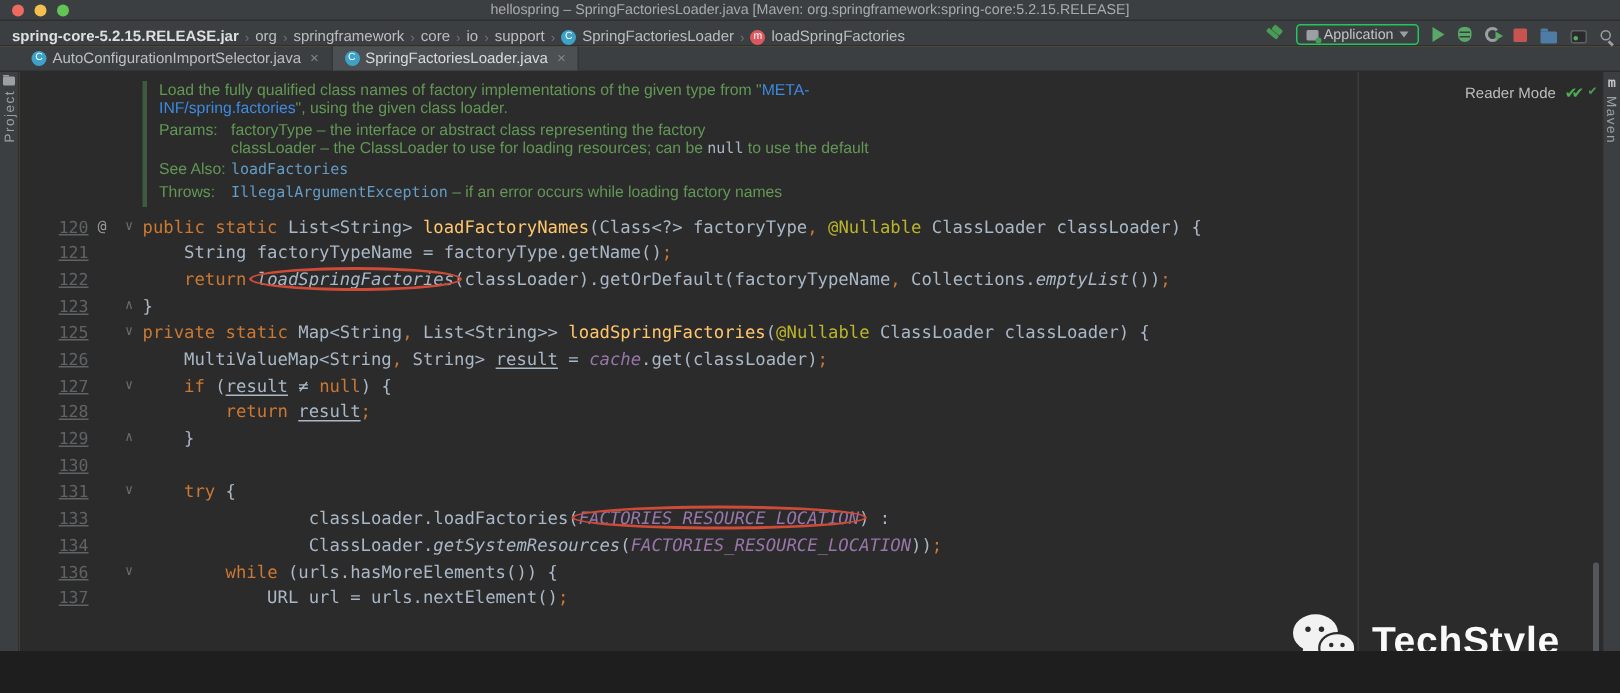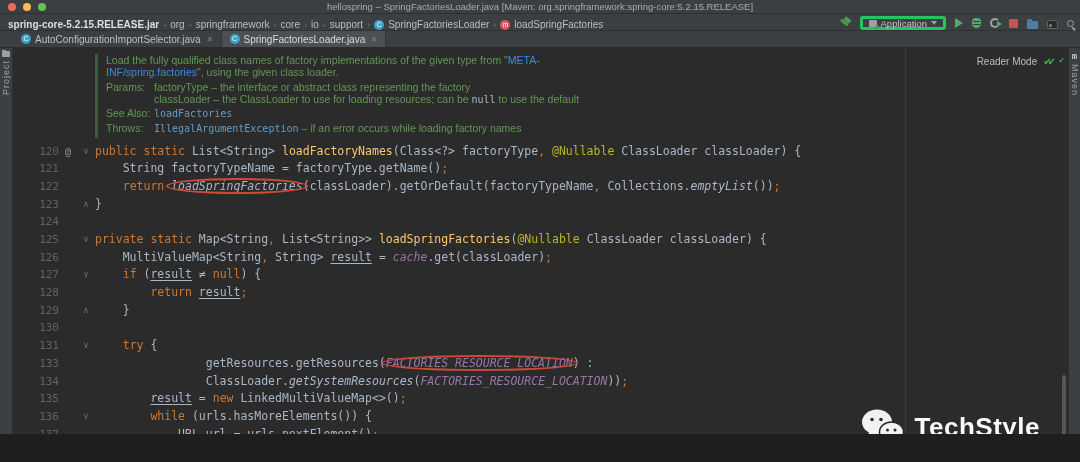--- a/index.html
+++ b/index.html
@@ -19,21 +19,21 @@
   .crumbs{ display:flex; align-items:center; gap:4px; margin-left:8px; font-size:10px; color:#BBBDBF; white-space:nowrap; }
   .crumb.bold{ font-weight:bold; color:#DDDFE1; }
   .crumb-sep{ color:#707375; font-size:9px; }
   .mini-circle{ width:10px; height:10px; border-radius:50%; display:inline-flex; align-items:center; justify-content:center;
                 font-size:7px; color:#fff; line-height:10px; }
   .mini-class{ background:#3DA1C8; } .mini-method{ background:#DB5860; }
   .toolbar{ display:flex; align-items:center; gap:9px; margin-right:6px; }
   .tb-icon{ width:12px; height:12px; position:relative; display:inline-block; }
   .hammer-head{ position:absolute; left:5px; top:1px; width:7px; height:4px; background:#499C54; border-radius:1px; transform:rotate(40deg); }
   .hammer-handle{ position:absolute; left:1px; top:4px; width:9px; height:2.5px; background:#499C54; border-radius:1px; transform:rotate(40deg); }
-  .runconfig{ height:14px; border:3px solid #22c55e; border-radius:3px; display:flex; align-items:center; gap:4px; padding:0 6px; }
+  .runconfig{ height:14px; border:1px solid #22c55e; border-radius:3px; display:flex; align-items:center; gap:4px; padding:0 6px; }
   .appicon{ width:8px; height:7px; background:#9DA0A2; border-radius:1px; position:relative; }
   .appicon::after{ content:""; position:absolute; right:-2px; bottom:-2px; width:4px; height:4px; background:#499C54; border-radius:50%; }
   .runconfig .label{ font-size:9.5px; color:#C2C4C6; }
   .caret{ width:0; height:0; border-left:3px solid transparent; border-right:3px solid transparent; border-top:4px solid #9DA0A2; }
   .play{ width:0; height:0; border-top:5px solid transparent; border-bottom:5px solid transparent; border-left:8px solid #59A869; }
   .bug{ width:9px; height:10px; background:#59A869; border-radius:4px 4px 5px 5px; position:relative; }
   .bug::before{ content:""; position:absolute; left:1px; right:1px; top:3px; height:1px; background:#3C3F41; }
   .bug::after{ content:""; position:absolute; left:1px; right:1px; top:6px; height:1px; background:#3C3F41; }
   .coverage{ width:10px; height:10px; border:2px solid #9DA0A2; border-radius:50%; border-right-color:transparent; position:relative; }
   .coverage::after{ content:""; position:absolute; right:-4px; top:1px; width:0; height:0;
@@ -80,21 +80,21 @@
   .jd-row{ display:flex; margin-top:3px; }
   .jd-label{ width:48px; flex:none; }
   .jd-body{ max-width:452px; }
   .jd-link{ color:#3D8AE0; }
   .jd-code{ font-family:"DejaVu Sans Mono", monospace; font-size:10px; color:#639CC6; }
   .jd-codeplain{ font-family:"DejaVu Sans Mono", monospace; font-size:10px; color:#A9B7C6; }
 
   
   .code{ margin-top:5px; font-family:"DejaVu Sans Mono", monospace; font-size:11.5px; }
   .code-line{ height:17.7px; line-height:17.7px; display:flex; white-space:pre; }
-  .g-num{ width:46px; flex:none; text-align:right; color:#606366; font-size:11px; padding-right:0; }
+  .g-num{ width:46px; flex:none; text-align:right; color:#606366; font-size:11px; padding-right:0;text-decoration:underline; }
   .g-ann{ width:18px; flex:none; text-align:center; color:#9B9B9B; font-size:10px; }
   .g-fold{ width:18px; flex:none; text-align:center; color:#6A6D6F; font-size:9px; }
   .l-text{ flex:1; }
   .tk-kw{ color:#CC7832; } .tk-pl{ color:#A9B7C6; } .tk-md{ color:#FFC66D; }
   .tk-an{ color:#BBB529; } .tk-fi{ color:#9876AA; font-style:italic; }
   .tk-pu{ color:#CC7832; } .tk-it{ color:#A9B7C6; font-style:italic; }
   .tk-uv{ color:#A9B7C6; text-decoration:underline; text-underline-offset:2px; }
   .tk-kwu{ color:#CC7832; text-decoration:underline; text-underline-offset:2px; }
   .ring{ position:relative; }
   .ring::after{ content:""; position:absolute; left:-5px; right:-5px; top:-1px; bottom:-1px;
@@ -210,31 +210,29 @@
             <span class="jd-code">IllegalArgumentException</span><span> – if an error occurs while loading factory names</span>
           </span>
         </div>
       </div>
 
       <div class="code" id="code-root">
           <div class="code-line"><span class="g-num">120</span><span class="g-ann">@</span><span class="g-fold">∨</span><span class="l-text"><span class="tk-kw">public static </span><span class="tk-pl">List&lt;String&gt; </span><span class="tk-md">loadFactoryNames</span><span class="tk-pl">(Class&lt;?&gt; factoryType</span><span class="tk-pu">, </span><span class="tk-an">@Nullable</span><span class="tk-pl"> ClassLoader classLoader) {</span></span></div>
           <div class="code-line"><span class="g-num">121</span><span class="g-ann"></span><span class="g-fold"></span><span class="l-text"><span class="tk-pl">    String factoryTypeName = factoryType.getName()</span><span class="tk-pu">;</span></span></div>
           <div class="code-line"><span class="g-num">122</span><span class="g-ann"></span><span class="g-fold"></span><span class="l-text"><span class="tk-pl">    </span><span class="tk-kw">return </span><span class="tk-it ring">loadSpringFactories</span><span class="tk-pl">(classLoader).getOrDefault(factoryTypeName</span><span class="tk-pu">, </span><span class="tk-pl">Collections.</span><span class="tk-it">emptyList</span><span class="tk-pl">())</span><span class="tk-pu">;</span></span></div>
           <div class="code-line"><span class="g-num">123</span><span class="g-ann"></span><span class="g-fold">∧</span><span class="l-text"><span class="tk-pl">}</span></span></div>
-          <div class="code-line"><span class="g-num">124</span><span class="g-ann"></span><span class="g-fold"></span><span class="l-text"></span></div>
           <div class="code-line"><span class="g-num">125</span><span class="g-ann"></span><span class="g-fold">∨</span><span class="l-text"><span class="tk-kw">private static </span><span class="tk-pl">Map&lt;String</span><span class="tk-pu">, </span><span class="tk-pl">List&lt;String&gt;&gt; </span><span class="tk-md">loadSpringFactories</span><span class="tk-pl">(</span><span class="tk-an">@Nullable</span><span class="tk-pl"> ClassLoader classLoader) {</span></span></div>
           <div class="code-line"><span class="g-num">126</span><span class="g-ann"></span><span class="g-fold"></span><span class="l-text"><span class="tk-pl">    MultiValueMap&lt;String</span><span class="tk-pu">, </span><span class="tk-pl">String&gt; </span><span class="tk-uv">result</span><span class="tk-pl"> = </span><span class="tk-fi">cache</span><span class="tk-pl">.get(classLoader)</span><span class="tk-pu">;</span></span></div>
           <div class="code-line"><span class="g-num">127</span><span class="g-ann"></span><span class="g-fold">∨</span><span class="l-text"><span class="tk-pl">    </span><span class="tk-kw">if</span><span class="tk-pl"> (</span><span class="tk-uv">result</span><span class="tk-pl"> ≠ </span><span class="tk-kw">null</span><span class="tk-pl">) {</span></span></div>
           <div class="code-line"><span class="g-num">128</span><span class="g-ann"></span><span class="g-fold"></span><span class="l-text"><span class="tk-pl">        </span><span class="tk-kw">return </span><span class="tk-uv">result</span><span class="tk-pu">;</span></span></div>
           <div class="code-line"><span class="g-num">129</span><span class="g-ann"></span><span class="g-fold">∧</span><span class="l-text"><span class="tk-pl">    }</span></span></div>
           <div class="code-line"><span class="g-num">130</span><span class="g-ann"></span><span class="g-fold"></span><span class="l-text"></span></div>
           <div class="code-line"><span class="g-num">131</span><span class="g-ann"></span><span class="g-fold">∨</span><span class="l-text"><span class="tk-pl">    </span><span class="tk-kw">try</span><span class="tk-pl"> {</span></span></div>
-          <div class="code-line"><span class="g-num">133</span><span class="g-ann"></span><span class="g-fold"></span><span class="l-text"><span class="tk-pl">                getResources.getResources(</span><span class="tk-fi ring">FACTORIES_RESOURCE_LOCATION</span><span class="tk-pl">) :</span></span></div>
+          <div class="code-line"><span class="g-num">133</span><span class="g-ann"></span><span class="g-fold"></span><span class="l-text"><span class="tk-pl">                classLoader.loadFactories(</span><span class="tk-fi ring">FACTORIES_RESOURCE_LOCATION</span><span class="tk-pl">) :</span></span></div>
           <div class="code-line"><span class="g-num">134</span><span class="g-ann"></span><span class="g-fold"></span><span class="l-text"><span class="tk-pl">                ClassLoader.</span><span class="tk-it">getSystemResources</span><span class="tk-pl">(</span><span class="tk-fi">FACTORIES_RESOURCE_LOCATION</span><span class="tk-pl">))</span><span class="tk-pu">;</span></span></div>
-          <div class="code-line"><span class="g-num">135</span><span class="g-ann"></span><span class="g-fold"></span><span class="l-text"><span class="tk-pl">        </span><span class="tk-uv">result</span><span class="tk-pl"> = </span><span class="tk-kw">new </span><span class="tk-pl">LinkedMultiValueMap&lt;&gt;()</span><span class="tk-pu">;</span></span></div>
           <div class="code-line"><span class="g-num">136</span><span class="g-ann"></span><span class="g-fold">∨</span><span class="l-text"><span class="tk-pl">        </span><span class="tk-kw">while</span><span class="tk-pl"> (urls.hasMoreElements()) {</span></span></div>
           <div class="code-line"><span class="g-num">137</span><span class="g-ann"></span><span class="g-fold"></span><span class="l-text"><span class="tk-pl">            URL url = urls.nextElement()</span><span class="tk-pu">;</span></span></div>
         </div>
 
       <div class="scroll-thumb"></div>
 
       <div class="watermark">
         <svg width="44" height="38" viewBox="0 0 44 38">
           <ellipse cx="16" cy="14" rx="15" ry="12.5" fill="#F2F2F2"></ellipse>
           <path d="M8 24 L6 31 L14 26 Z" fill="#F2F2F2"></path>

